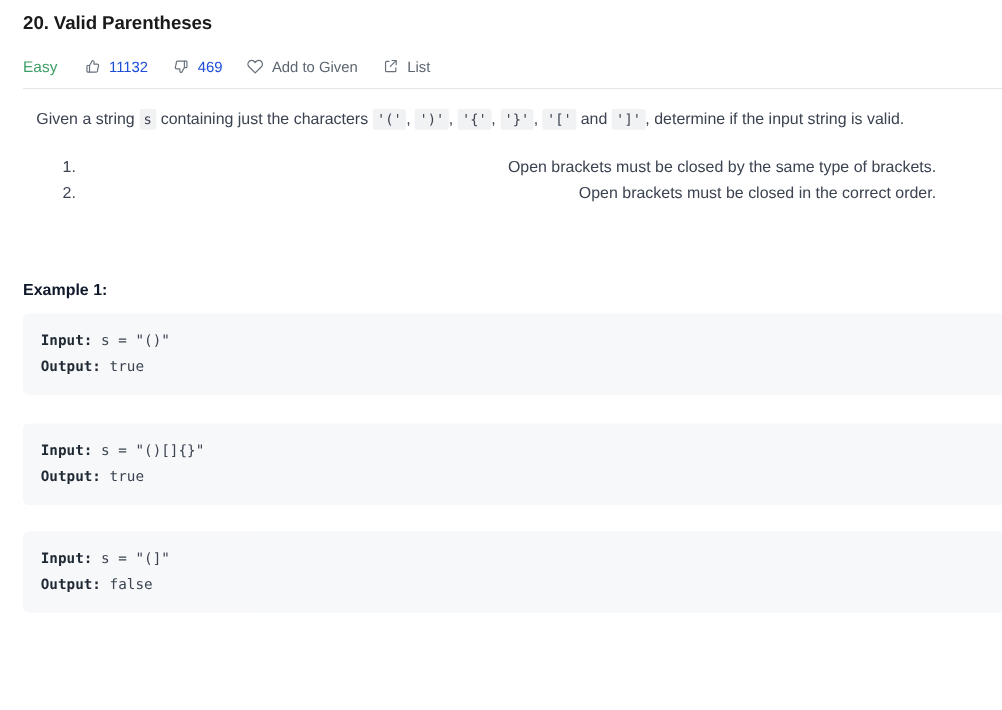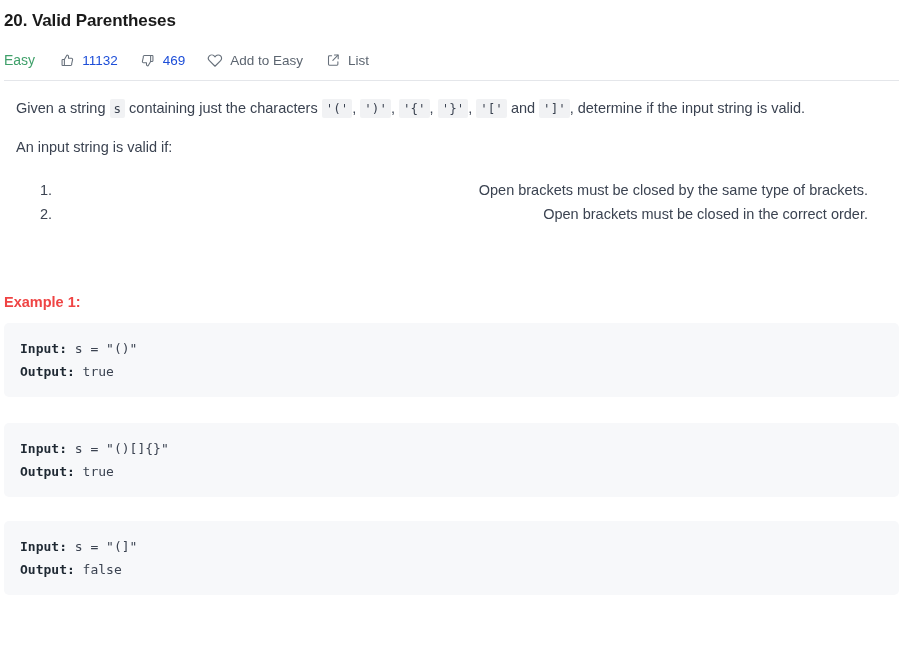--- a/index.html
+++ b/index.html
@@ -13,21 +13,21 @@
     font-family: "Liberation Sans", sans-serif;
     color: #262626;
     overflow: hidden;
   }
 
   .page {
     width: 872px;
     height: 645px;
     position: relative;
     box-sizing: border-box;
-    padding: 0 4px;
+    padding: 0 21px;
   }
 
   
   .problem-title {
     font-size: 17px;
     font-weight: bold;
     color: #1a1a1a;
     letter-spacing: -0.1px;
     margin: 0;
     padding-top: 10px;
@@ -100,21 +100,21 @@
     font-size: 14.5px;
     line-height: 24px;
     color: #3b4351;
   }
   ol.rules li { padding-left: 2px; text-align: right; }
 
   .example-block { margin-top: 0; }
   .example-heading {
     font-size: 14.5px;
     font-weight: bold;
-    color: #ef4444;
+    color: #0f172a;
     margin: 0 0 13px 0;
   }
   .ex1 { margin-top: 68px; }
   .ex2 { margin-top: 26px; }
   .ex3 { margin-top: 24px; }
 
   pre.codeblock {
     background: #f7f8fa;
     border-radius: 5px;
     margin: 0;
@@ -161,21 +161,21 @@
       </span>
       <span class="meta-count">469</span>
     </div>
 
     <div class="meta-item">
       <span class="meta-icon">
         <svg width="16" height="16" viewBox="0 0 24 24" fill="none" stroke="#67707b" stroke-width="1.7" stroke-linecap="round" stroke-linejoin="round">
           <path d="M20.4 5.9a5 5 0 0 0-7.1 0L12 7.2l-1.3-1.3a5 5 0 0 0-7.1 7.1l8.4 8.4 8.4-8.4a5 5 0 0 0 0-7.1z"></path>
         </svg>
       </span>
-      <span>Add to Easy</span>
+      <span>Add to Given</span>
     </div>
 
     <div class="meta-item">
       <span class="meta-icon">
         <svg width="15" height="15" viewBox="0 0 24 24" fill="none" stroke="#67707b" stroke-width="1.7" stroke-linecap="round" stroke-linejoin="round">
           <path d="M9 4.5H5.5a1.5 1.5 0 0 0-1.5 1.5v12a1.5 1.5 0 0 0 1.5 1.5h12a1.5 1.5 0 0 0 1.5-1.5V14"></path>
           <path d="M13.5 3.2h6v6"></path>
           <path d="M19.2 3.5L11 11.7"></path>
         </svg>
       </span>
@@ -183,21 +183,20 @@
     </div>
 
   </div>
 
   <div class="divider"></div>
 
   <div class="content">
 
     <p class="para"><span>Given a string</span> <code class="inline">s</code> <span>containing just the characters</span> <code class="inline">'('</code><span class="cm">,</span> <code class="inline">')'</code><span class="cm">,</span> <code class="inline">'{'</code><span class="cm">,</span> <code class="inline">'}'</code><span class="cm">,</span> <code class="inline">'['</code> <span>and</span> <code class="inline">']'</code><span>, determine if the input string is valid.</span></p>
 
-    <p class="para">An input string is valid if:</p>
 
     <ol class="rules">
       <li>Open brackets must be closed by the same type of brackets.</li>
       <li>Open brackets must be closed in the correct order.</li>
     </ol>
 
     <div class="example-block ex1">
       <div class="example-heading">Example 1:</div>
       <pre class="codeblock"><span class="lbl">Input:</span><span class="val"> s = "()"</span>
 <span class="lbl">Output:</span><span class="val"> true</span></pre>

